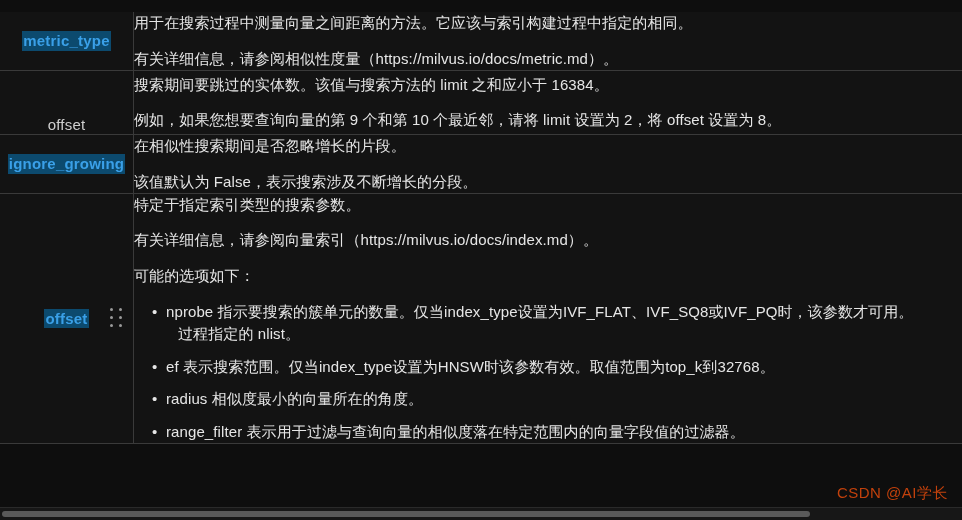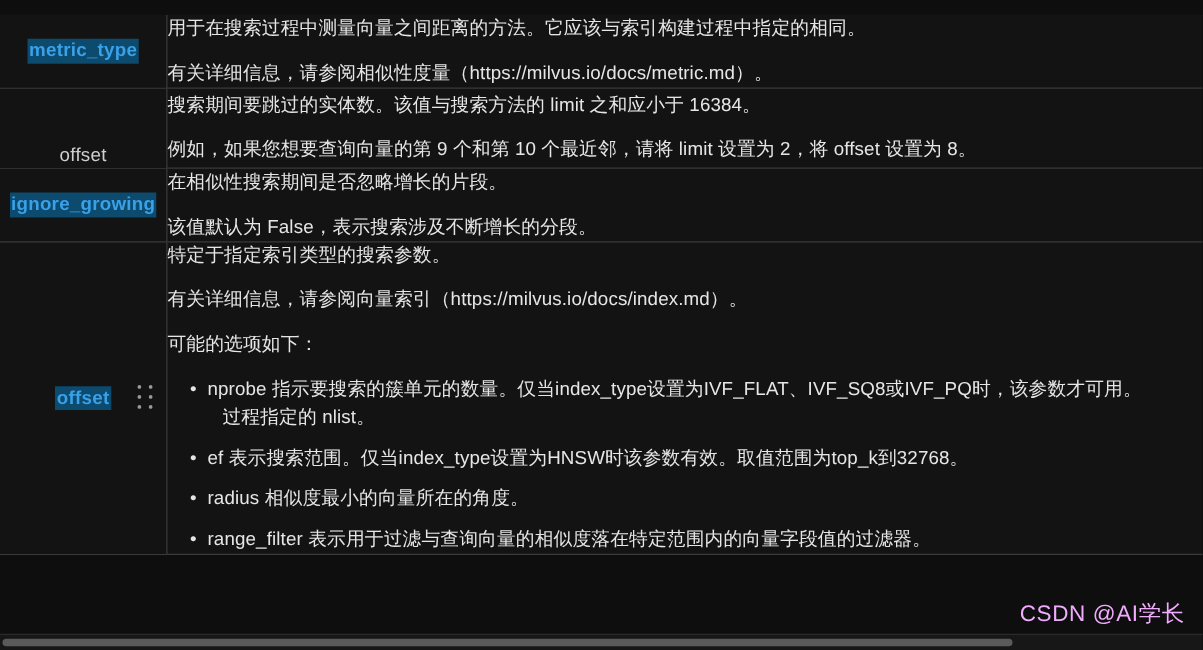--- a/index.html
+++ b/index.html
@@ -142,22 +142,22 @@
     height: 3px;
     background: #9a9a9a;
     border-radius: 50%;
   }
 
   
   .watermark {
     position: absolute;
     right: 14px;
     bottom: 17px;
-    font-size: 18px;
-    color: #f0abfc;
+    font-size: 15px;
+    color: #c2410c;
     letter-spacing: 0.5px;
     white-space: nowrap;
     pointer-events: none;
   }
 
   
   .hscroll {
     position: absolute;
     left: 0;
     bottom: 0;

